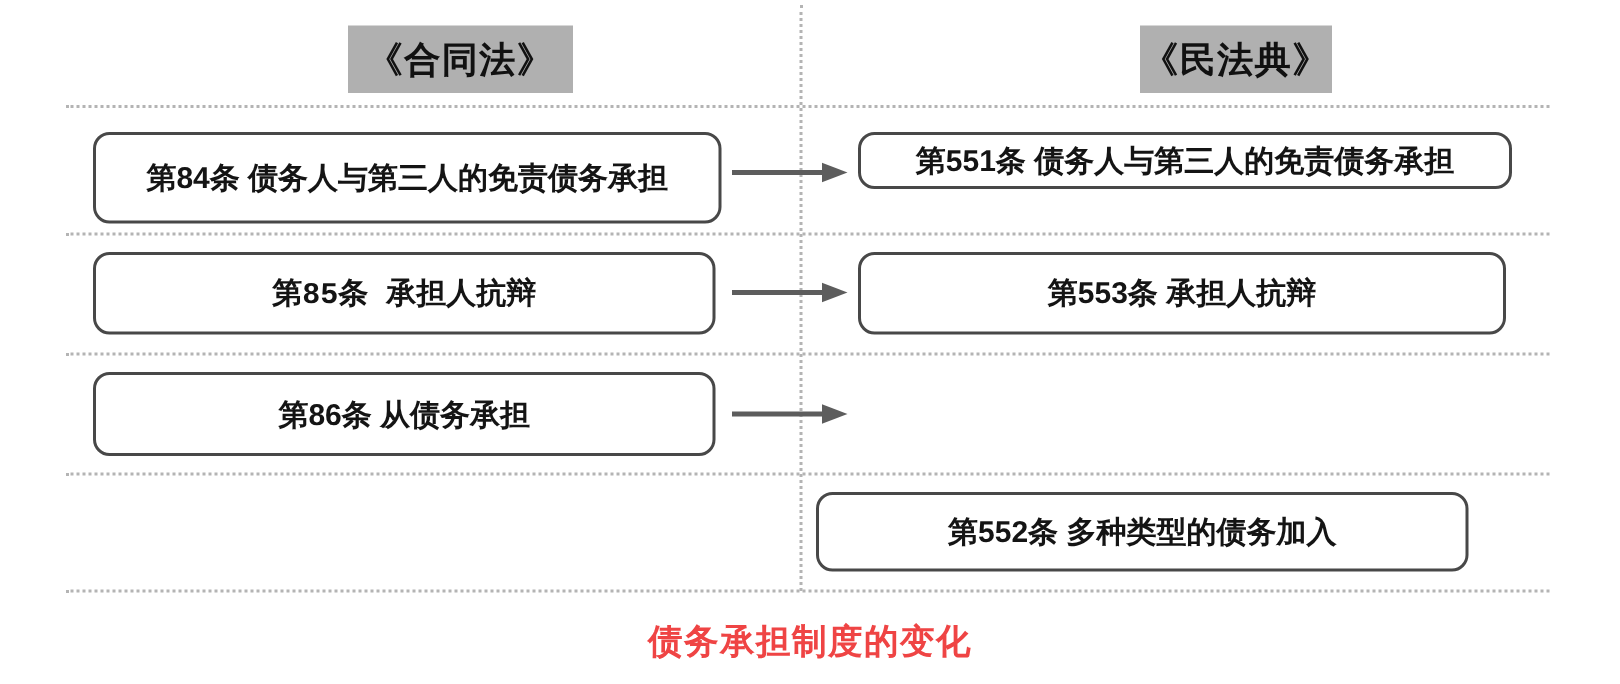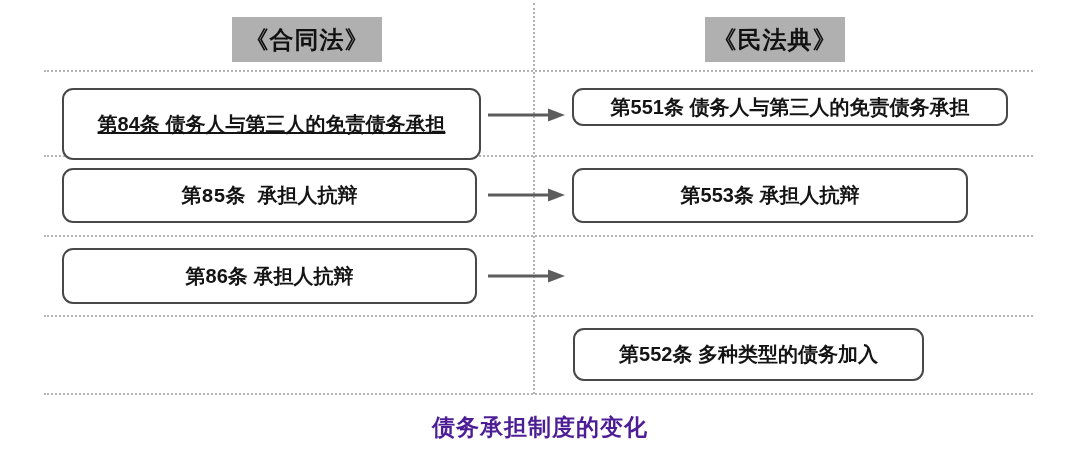--- a/index.html
+++ b/index.html
@@ -66,56 +66,56 @@
     display: block;
   }
   .caption {
     position: absolute;
     left: 0;
     top: 412px;
     width: 1080px;
     text-align: center;
     font-weight: bold;
     font-size: 23px;
-    color: #4c1d95;
+    color: #ef4444;
     letter-spacing: 1px;
   }
 </style>
 </head>
 <body>
 
 <div class="canvas">
 
   <div class="vline"></div>
   <div class="hline" style="top:70px;"></div>
   <div class="hline" style="top:155px;"></div>
   <div class="hline" style="top:235px;"></div>
   <div class="hline" style="top:315px;"></div>
   <div class="hline" style="top:393px;"></div>
 
   <div class="hdr" style="left:192px; top:17px; width:150px;margin-left:40px;">《合同法》</div>
-  <div class="hdr" style="left:705px; top:17px; width:140px;">《民法典》</div>
+  <div class="hdr" style="left:760px; top:17px; width:128px;">《民法典》</div>
 
-  <div class="abox" style="left:62px; top:88px; width:419px; height:72px;text-decoration:underline;">第84条 债务人与第三人的免责债务承担</div>
+  <div class="abox" style="left:62px; top:88px; width:419px; height:61px;">第84条 债务人与第三人的免责债务承担</div>
   <svg class="arrow" style="left:488px; top:107px;" viewBox="0 0 78 16">
     <line x1="0" y1="8" x2="62" y2="8" stroke="#5d5d5d" stroke-width="3.2"></line>
     <polygon points="60,1.5 77,8 60,14.5" fill="#5d5d5d"></polygon>
   </svg>
   <div class="abox" style="left:572px; top:88px; width:436px; height:38px;">第551条 债务人与第三人的免责债务承担</div>
 
   <div class="abox" style="left:62px; top:168px; width:415px; height:55px;font-family:Liberation Mono, monospace;">第85条 承担人抗辩</div>
   <svg class="arrow" style="left:488px; top:187px;" viewBox="0 0 78 16">
     <line x1="0" y1="8" x2="62" y2="8" stroke="#5d5d5d" stroke-width="3.2"></line>
     <polygon points="60,1.5 77,8 60,14.5" fill="#5d5d5d"></polygon>
   </svg>
-  <div class="abox" style="left:572px; top:168px; width:396px; height:55px;">第553条 承担人抗辩</div>
+  <div class="abox" style="left:572px; top:168px; width:432px; height:55px;">第553条 承担人抗辩</div>
 
-  <div class="abox" style="left:62px; top:248px; width:415px; height:56px;">第86条 承担人抗辩</div>
+  <div class="abox" style="left:62px; top:248px; width:415px; height:56px;">第86条 从债务承担</div>
   <svg class="arrow" style="left:488px; top:268px;" viewBox="0 0 78 16">
     <line x1="0" y1="8" x2="62" y2="8" stroke="#5d5d5d" stroke-width="3.2"></line>
     <polygon points="60,1.5 77,8 60,14.5" fill="#5d5d5d"></polygon>
   </svg>
 
-  <div class="abox" style="left:573px; top:328px; width:351px; height:53px;">第552条 多种类型的债务加入</div>
+  <div class="abox" style="left:544px; top:328px; width:435px; height:53px;">第552条 多种类型的债务加入</div>
 
   <div class="caption">债务承担制度的变化</div>
 
 </div>
 
 </body></html>

